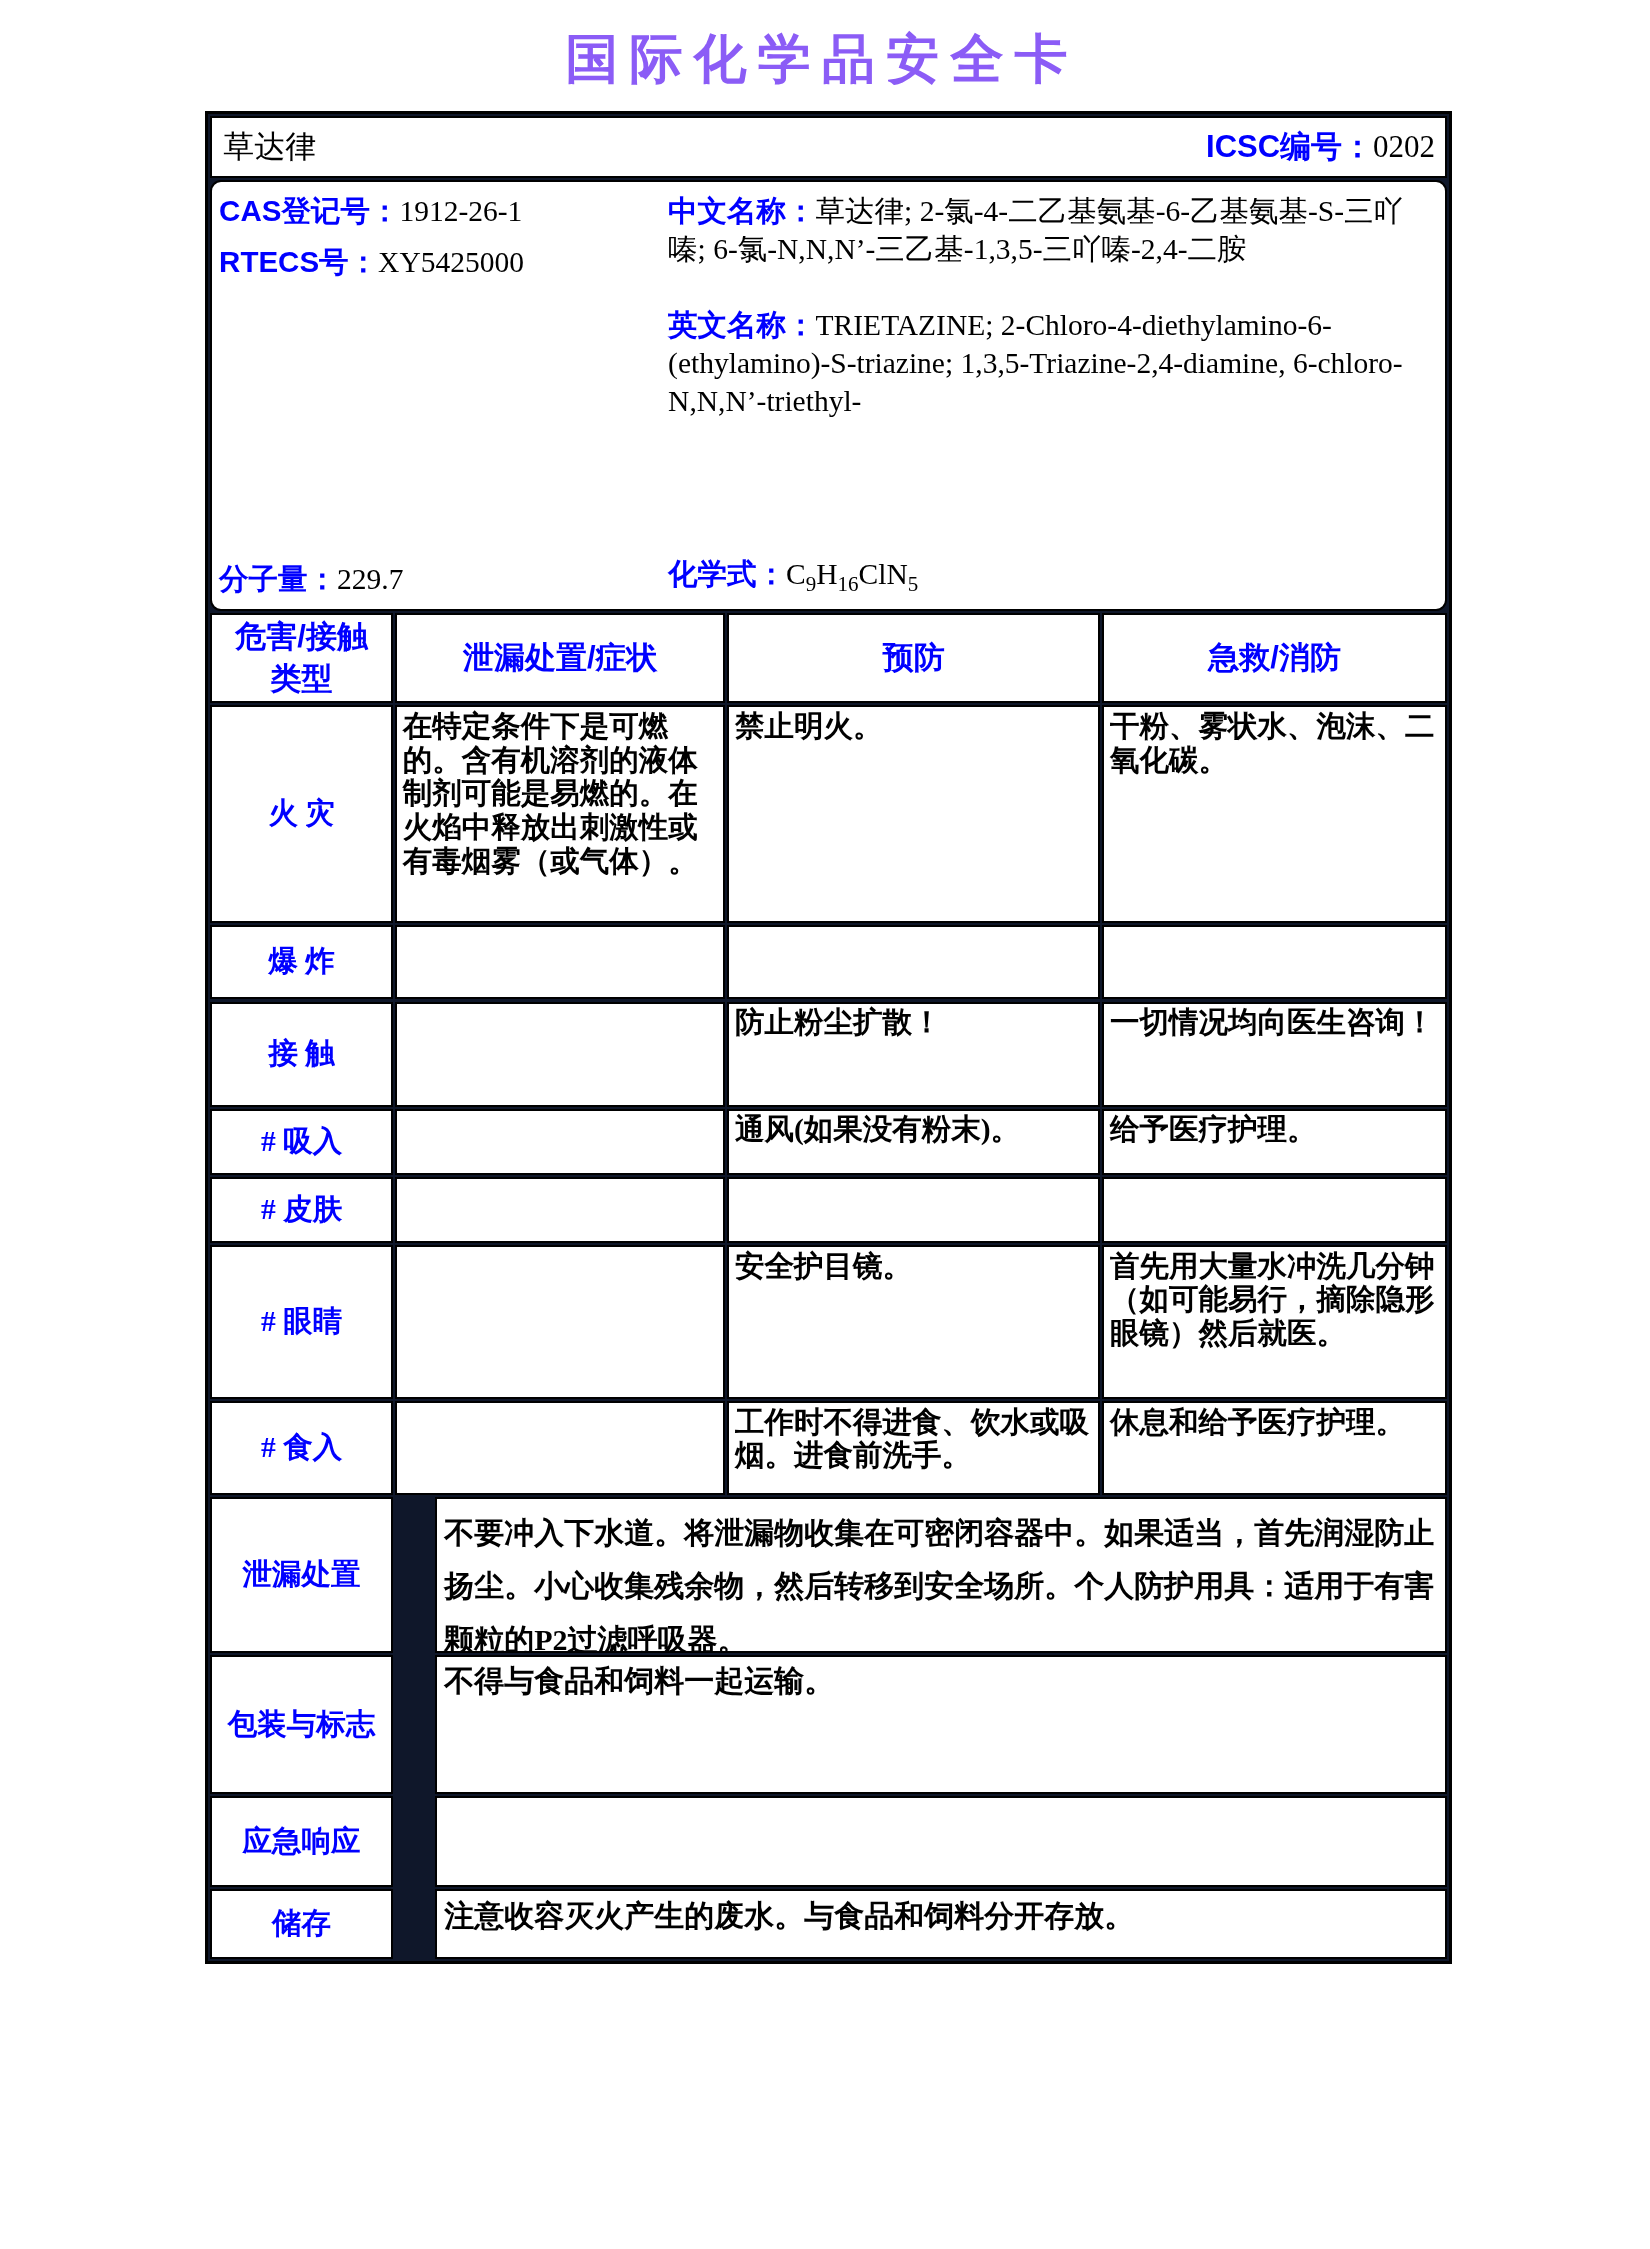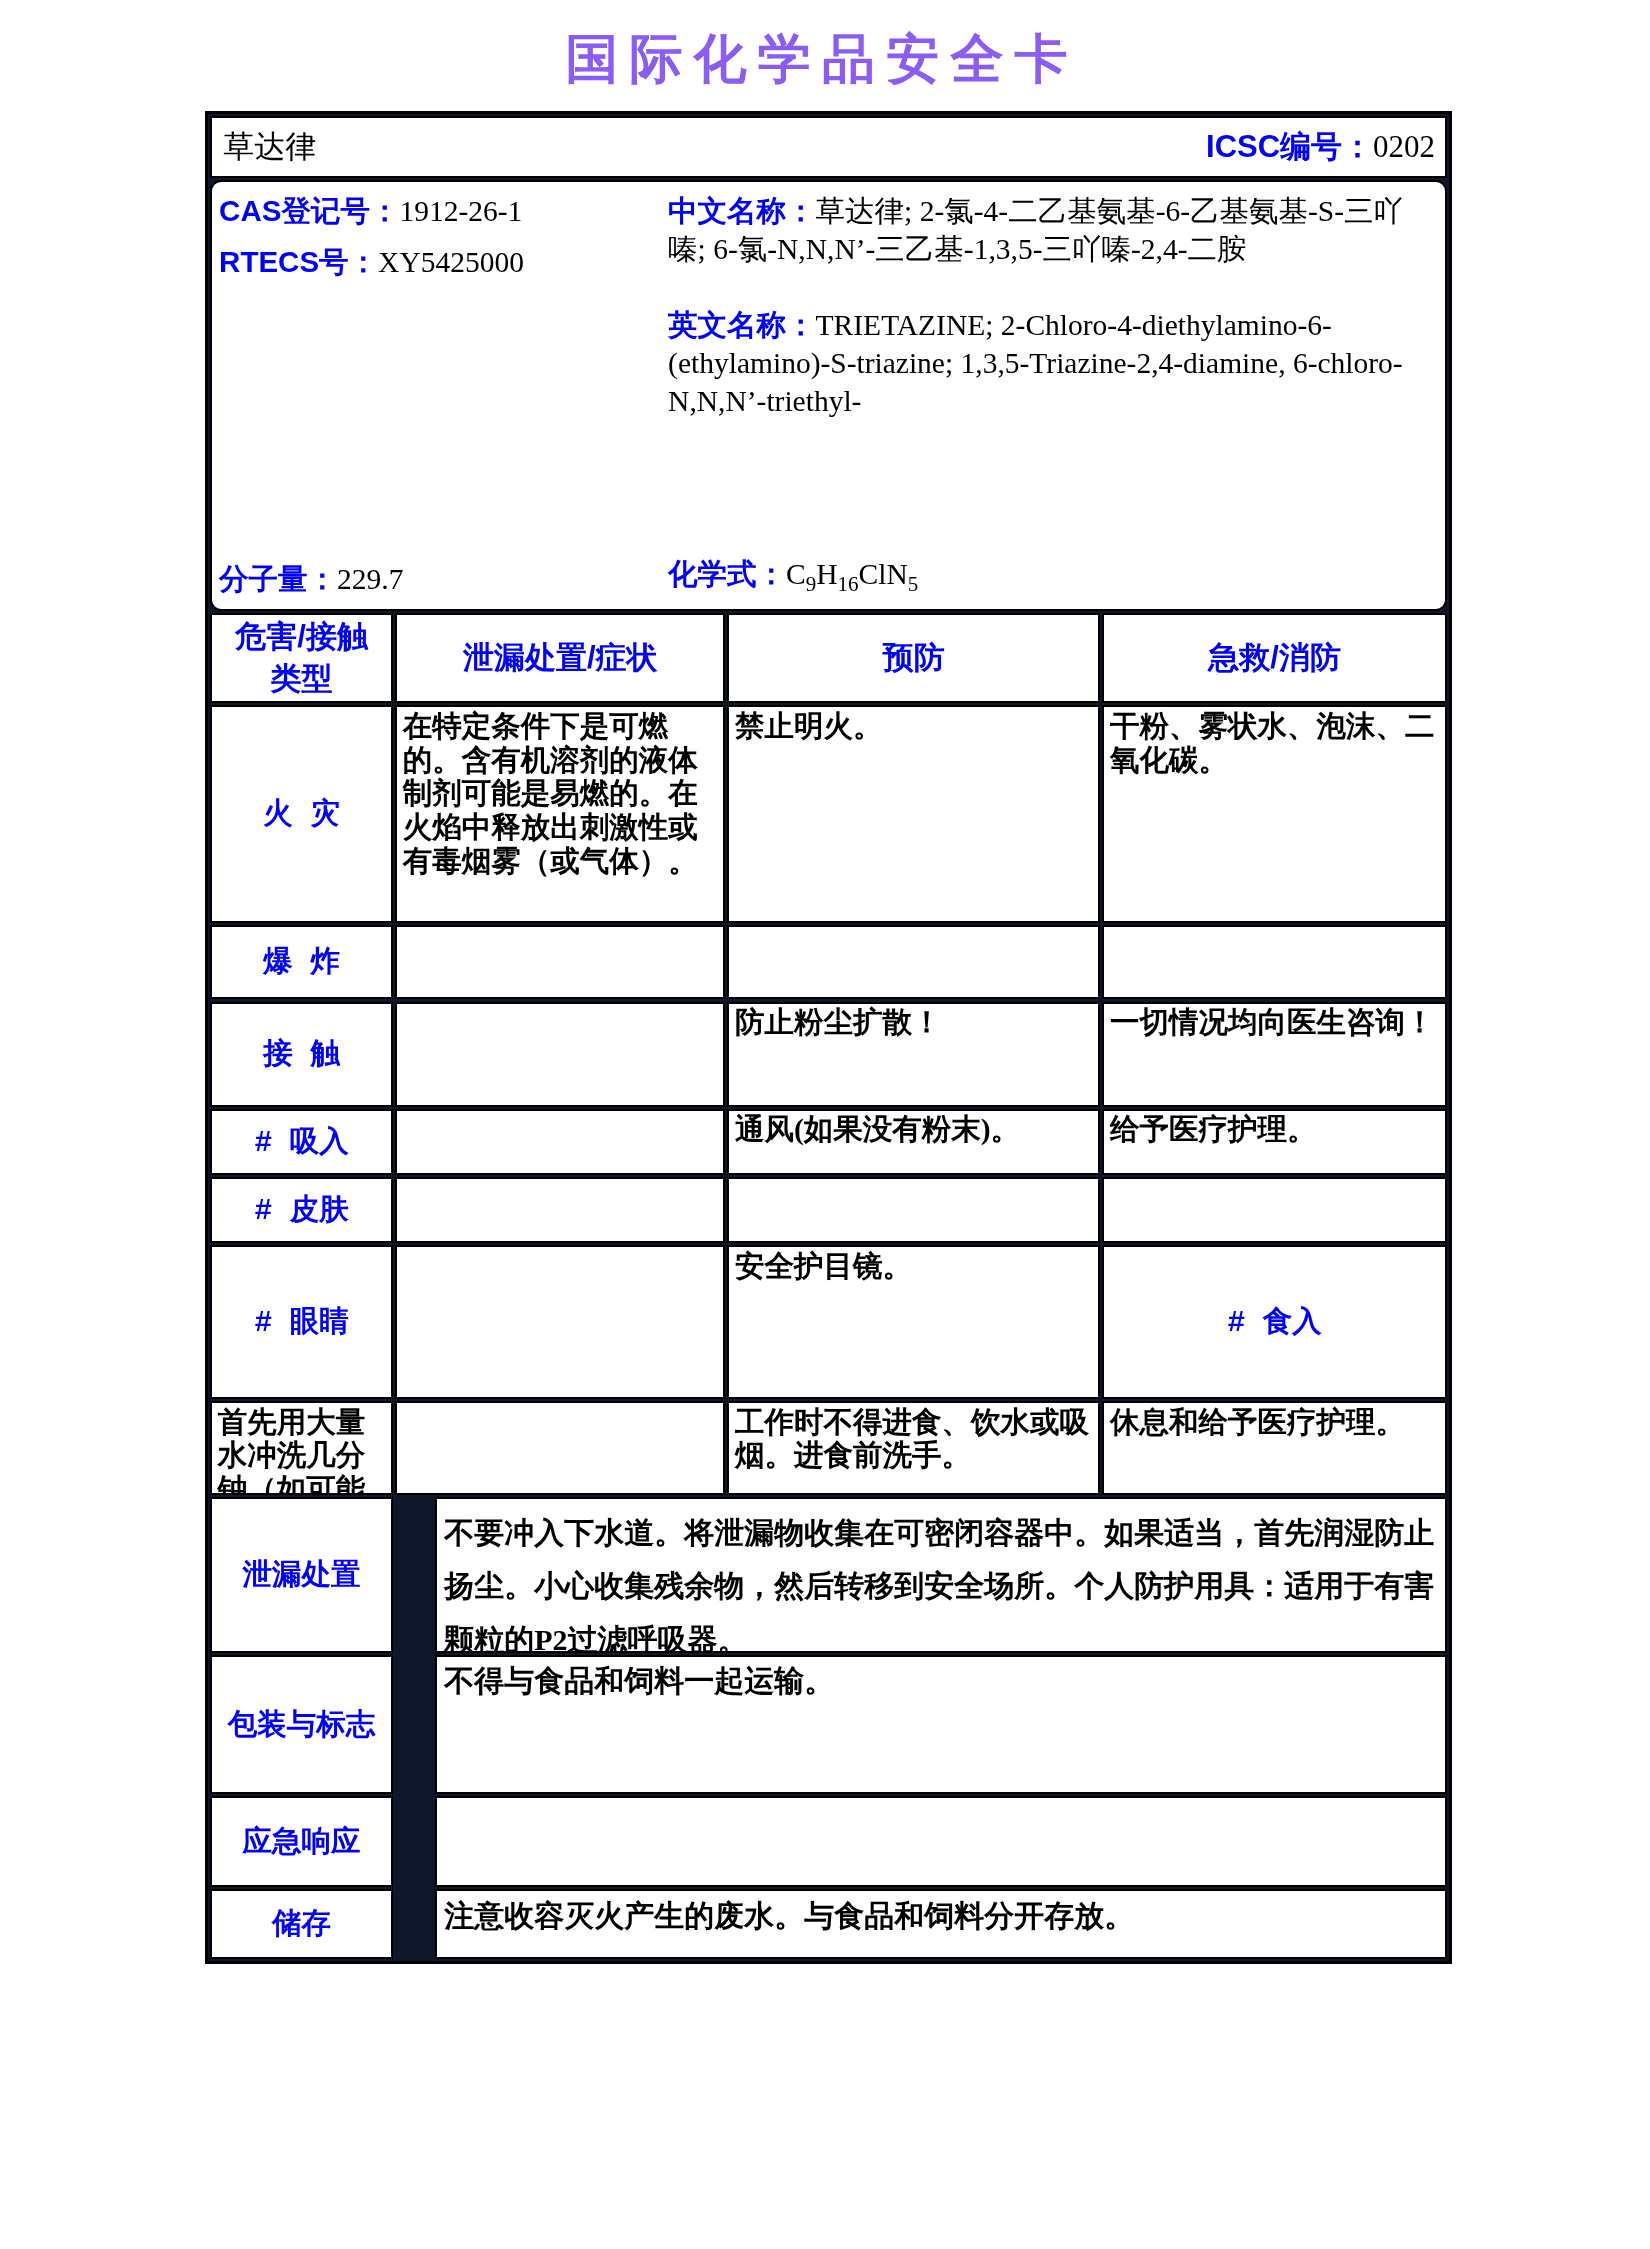--- a/index.html
+++ b/index.html
@@ -96,21 +96,21 @@
     font-weight: bold;
     font-size: 31px;
     color: #0000ff;
     white-space: pre-line;
   }
   .label-cell {
     display: flex;
     align-items: center;
     justify-content: center;
     text-align: center;
-    font-family: Liberation Mono, monospace;
+    font-family: Liberation Serif, serif;
     font-weight: bold;
     font-size: 29.5px;
     color: #0000ff;
     white-space: pre;
   }
   .content-cell {
     font-size: 29.5px;
     line-height: 1.14;
     padding: 2.8px 5.6px;
     overflow: hidden;
@@ -195,23 +195,23 @@
     <div class="hcell content-cell">给予医疗护理。</div>
 
     <div class="hcell label-cell"># 皮肤</div>
     <div class="hcell content-cell"></div>
     <div class="hcell content-cell"></div>
     <div class="hcell content-cell"></div>
 
     <div class="hcell label-cell"># 眼睛</div>
     <div class="hcell content-cell"></div>
     <div class="hcell content-cell">安全护目镜。</div>
+    <div class="hcell content-cell">首先用大量水冲洗几分钟（如可能易行，摘除隐形眼镜）然后就医。</div>
+
     <div class="hcell label-cell"># 食入</div>
-
-    <div class="hcell content-cell">首先用大量水冲洗几分钟（如可能易行，摘除隐形眼镜）然后就医。</div>
     <div class="hcell content-cell"></div>
     <div class="hcell content-cell">工作时不得进食、饮水或吸烟。进食前洗手。</div>
     <div class="hcell content-cell">休息和给予医疗护理。</div>
 
     <div class="hcell label-cell">泄漏处置</div>
     <div class="hcell wide-cell spill">不要冲入下水道。将泄漏物收集在可密闭容器中。如果适当，首先润湿防止扬尘。小心收集残余物，然后转移到安全场所。个人防护用具：适用于有害颗粒的P2过滤呼吸器。</div>
 
     <div class="hcell label-cell">包装与标志</div>
     <div class="hcell wide-cell">不得与食品和饲料一起运输。</div>
 

